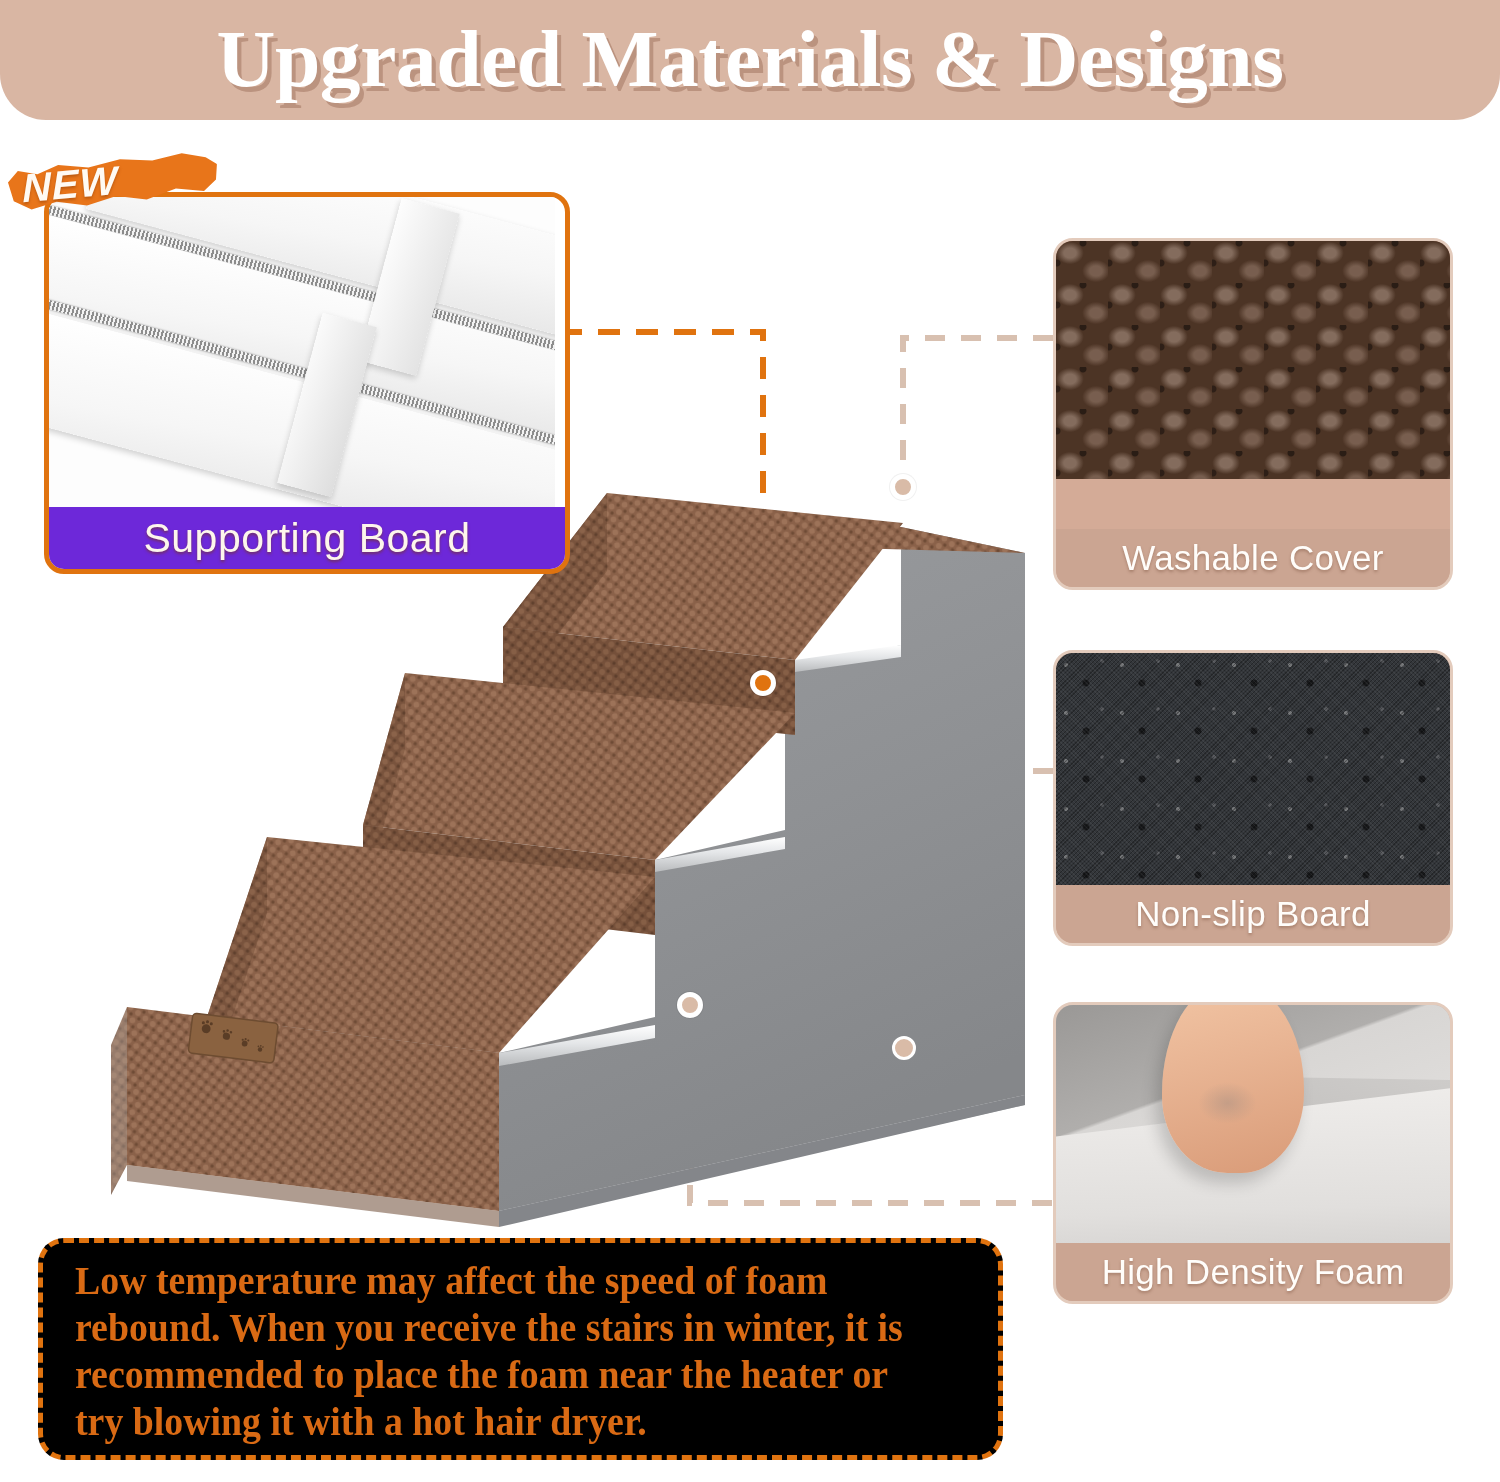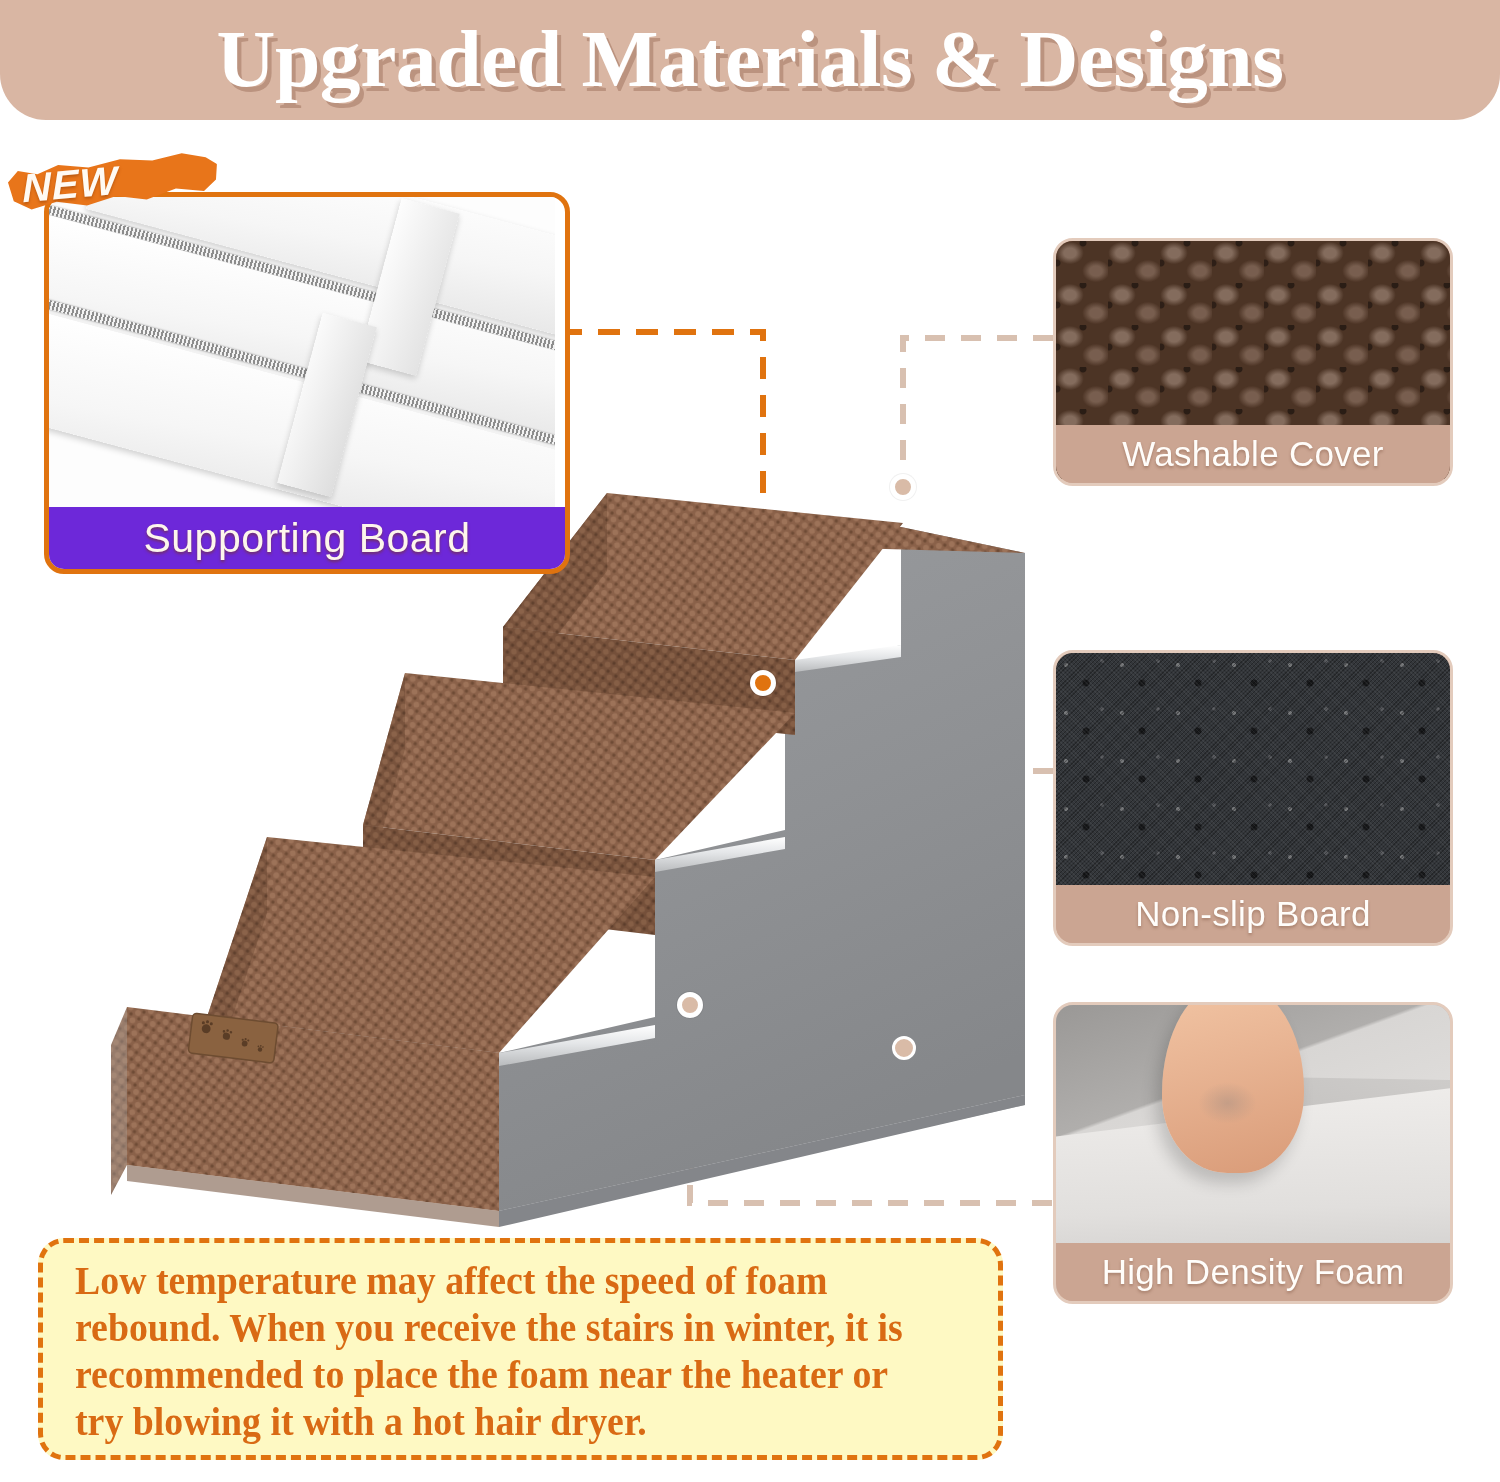--- a/index.html
+++ b/index.html
@@ -48,21 +48,21 @@
 
   
   .fpanel{position:absolute;width:400px;border:3px solid #e3cbbc;border-radius:20px;
     background:#d4ab97;overflow:hidden;box-sizing:border-box;}
   .fphoto{position:absolute;left:0;top:0;width:100%;}
   .flabel{position:absolute;left:0;bottom:0;width:100%;height:58px;background:#cba592;
     display:flex;align-items:center;justify-content:center;}
   .flabel span{font-size:35px;color:#fffdfa;letter-spacing:.3px;
     text-shadow:0 2px 3px rgba(120,80,60,.45);}
 
-  #p-wash{left:1053px;top:238px;height:248px;}
+  #p-wash{left:1053px;top:238px;height:352px;}
   #p-wash .fphoto{height:238px;
     background-color:#81583f;
     background-image:
       radial-gradient(ellipse 16px 13px at 14px 12px, rgba(255,255,255,.22) 38%, rgba(0,0,0,.22) 86%),
       radial-gradient(ellipse 16px 13px at 40px 30px, rgba(255,255,255,.20) 38%, rgba(0,0,0,.24) 86%),
       radial-gradient(circle at 27px 2px, rgba(0,0,0,.45) 3px, transparent 4px),
       radial-gradient(circle at 1px 22px, rgba(0,0,0,.40) 3px, transparent 4px);
     background-size:52px 42px,52px 42px,52px 42px,52px 42px;}
 
   #p-nonslip{left:1053px;top:650px;height:296px;}
@@ -106,21 +106,21 @@
   #dot-sb{left:750px;top:670px;}
   #dot-wash{left:890px;top:474px;}
   #dot-foam{left:677px;top:992px;}
   #dot-nonslip{left:892px;top:1036px;}
 
   
   #lines{position:absolute;left:0;top:0;width:1500px;height:1482px;pointer-events:none;}
 
   
   #note{position:absolute;left:38px;top:1238px;width:965px;height:222px;
-    border:5px dashed #e0730f;border-radius:26px;background:#fef9c3;box-sizing:border-box;
+    border:5px dashed #e0730f;border-radius:26px;background:#000000;box-sizing:border-box;
     padding:14px 30px 0 32px;}
   #note p{margin:0;font-family:"Liberation Serif",serif;font-weight:bold;
     font-size:39px;line-height:47px;color:#d96a14;
     transform:scaleX(.97);transform-origin:left top;}
 </style>
 </head>
 <body>
 
 <div id="header-band"></div>
 <div id="header-title">Upgraded Materials &amp; Designs</div>

